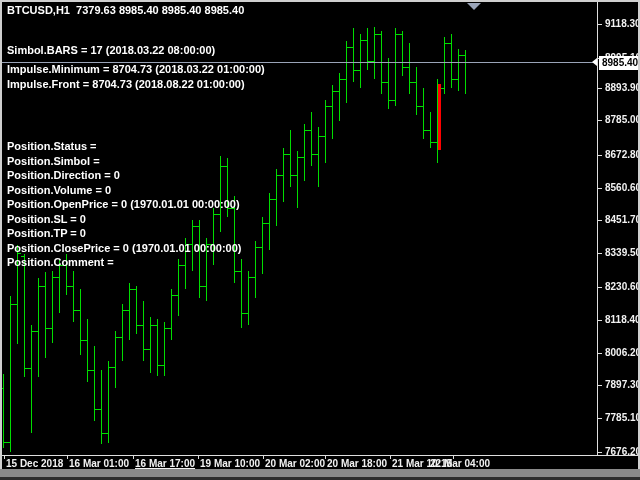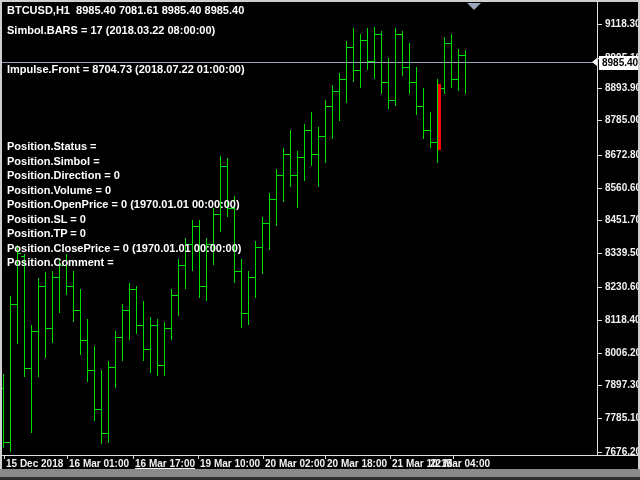--- a/index.html
+++ b/index.html
@@ -254,23 +254,23 @@
       <div class="ohlc-tick" style="left: 452px; top: 79px; background: rgb(0, 221, 0);"></div>
       <div class="ohlc-stem" style="left: 458px; top: 49px; height: 42px; background: rgb(0, 221, 0);"></div>
       <div class="ohlc-tick" style="left: 455px; top: 79px; background: rgb(0, 221, 0);"></div>
       <div class="ohlc-tick" style="left: 459px; top: 55px; background: rgb(0, 221, 0);"></div>
       <div class="ohlc-stem" style="left: 465px; top: 50px; height: 44px; background: rgb(0, 221, 0);"></div>
       <div class="ohlc-tick" style="left: 462px; top: 55px; background: rgb(0, 221, 0);"></div>
       <div class="ohlc-tick" style="left: 466px; top: 62px; background: rgb(0, 221, 0);"></div>
     </div>
 
   <div id="overlay">
-    <div class="tblock" style="top:0" id="blk-header"><div class="tline">BTCUSD,H1  8985.40 7081.61 8985.40 8985.40</div></div>
-    <div class="tblock" style="top:20px" id="blk-bars"><div class="tline">Simbol.BARS = 17 (2018.03.22 08:00:00)</div></div>
-    <div class="tblock" style="top:59px" id="blk-impulse"><div class="tline">Impulse.Front = 8704.73 (2018.07.22 01:00:00)</div></div>
+    <div class="tblock" style="top:0" id="blk-header"><div class="tline">BTCUSD,H1  7379.63 8985.40 8985.40 8985.40</div></div>
+    <div class="tblock" style="top:40px" id="blk-bars"><div class="tline">Simbol.BARS = 17 (2018.03.22 08:00:00)</div></div>
+    <div class="tblock" style="top:59px" id="blk-impulse"><div class="tline">Impulse.Minimum = 8704.73 (2018.03.22 01:00:00)</div><div class="tline">Impulse.Front = 8704.73 (2018.08.22 01:00:00)</div></div>
     <div class="tblock" style="top:136px" id="blk-position"><div class="tline">Position.Status =</div><div class="tline">Position.Simbol =</div><div class="tline">Position.Direction = 0</div><div class="tline">Position.Volume = 0</div><div class="tline">Position.OpenPrice = 0 (1970.01.01 00:00:00)</div><div class="tline">Position.SL = 0</div><div class="tline">Position.TP = 0</div><div class="tline">Position.ClosePrice = 0 (1970.01.01 00:00:00)</div><div class="tline">Position.Comment =</div></div>
   </div>
 
   <div id="price-axis">
     <div id="axis-vline"></div>
     <div id="pticks">
         <div class="ptick-dash" style="top: 24px;"></div>
         <div class="ptick-label" style="top: 18px;">9118.30</div>
         <div class="ptick-dash" style="top: 58px;"></div>
         <div class="ptick-label" style="top: 52px;">8995.10</div>

